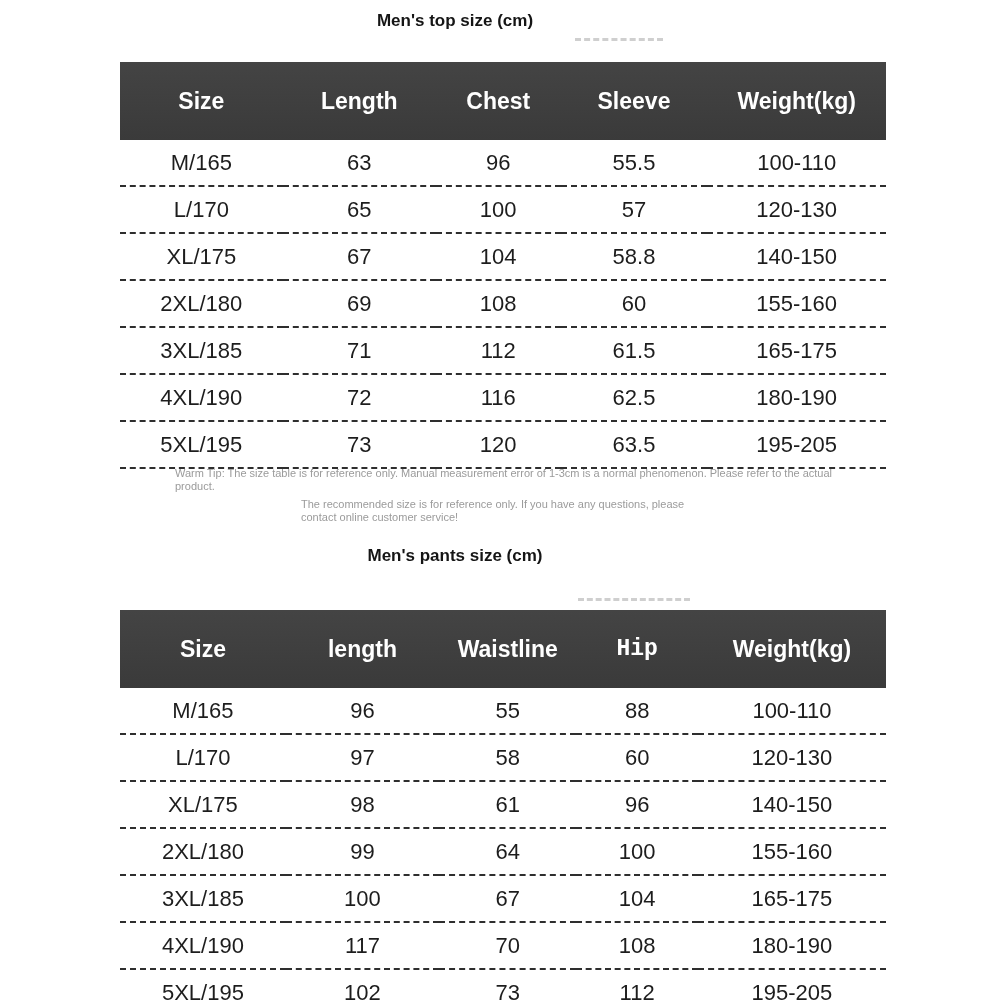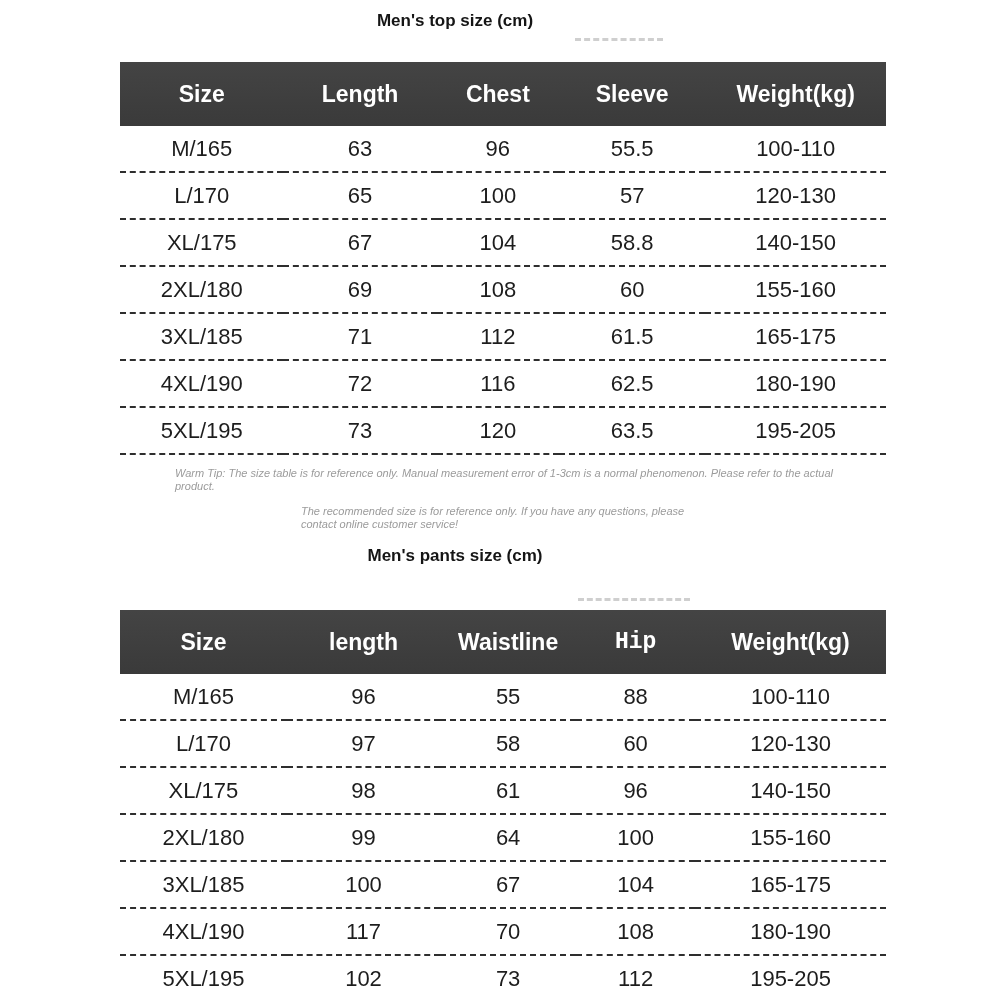--- a/index.html
+++ b/index.html
@@ -34,21 +34,21 @@
     position:absolute;left:120px;width:766px;
     border-collapse:collapse;table-layout:fixed;
   }
   #table-top{top:62px;}
   #table-pants{top:610px;}
 
   table.size-table thead th{
     background:linear-gradient(#444444,var(--header-bg));
     color:var(--header-text);
     font-size:23px;font-weight:600;
-    height:46px;padding:9px;text-align:center;
+    height:46px;padding:16px;text-align:center;
   }
   table.size-table tbody td{
     font-size:22px;color:var(--cell-text);font-weight:400;
     text-align:center;height:45px;padding:0;
     border-bottom:2px dashed var(--dash-color);
   }
 
   #table-top th:nth-child(1){width:21.5%;}
   #table-top th:nth-child(2){width:20%;}
   #table-top th:nth-child(3){width:15.5%;}
@@ -58,23 +58,23 @@
   #table-pants th:nth-child(1){width:22%;}
   #table-pants th:nth-child(2){width:20%;}
   #table-pants th:nth-child(3){width:17.5%;}
   #table-pants th:nth-child(4){width:15%;font-family:Liberation Mono, monospace;}
   #table-pants th:nth-child(5){width:25.5%;}
 
   .notes{
     position:absolute;left:175px;top:467px;width:660px;
     color:var(--note-text);font-size:11px;line-height:1.18;
   }
-  .note-line{margin:0;font-style:italic;}
+  .note-line{margin:0;}
   .note-warm{width:660px;}
-  .note-rec{width:408px;margin:12px 0 0 126px;}
+  .note-rec{width:408px;margin:5px 0 0 126px;}
 </style>
 </head>
 <body>
 
 <div class="page">
 
   <h1 class="table-title" id="title-top">Men's top size (cm)</h1>
 
   <div class="dash-deco" id="dash-deco-top"></div>
 

